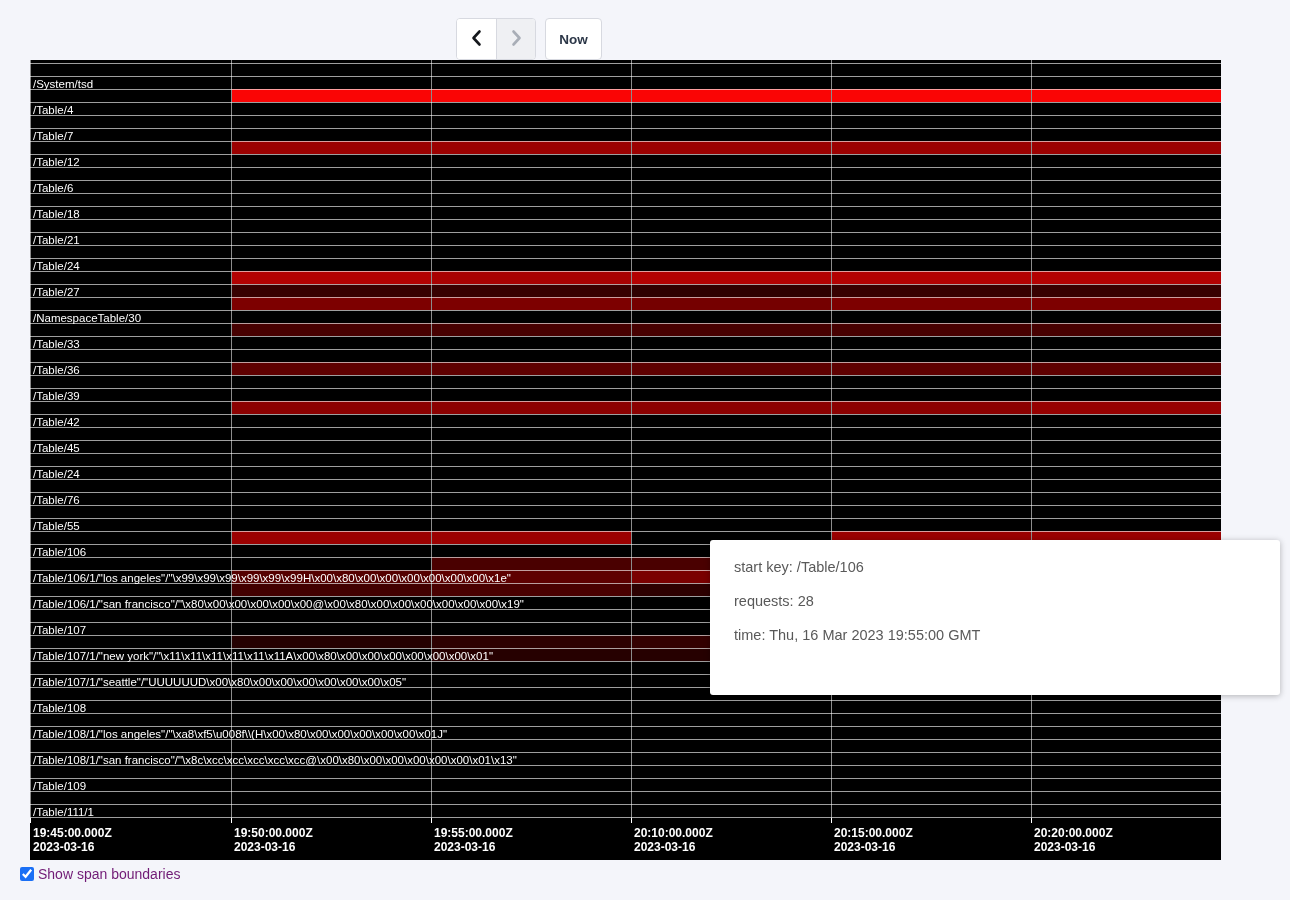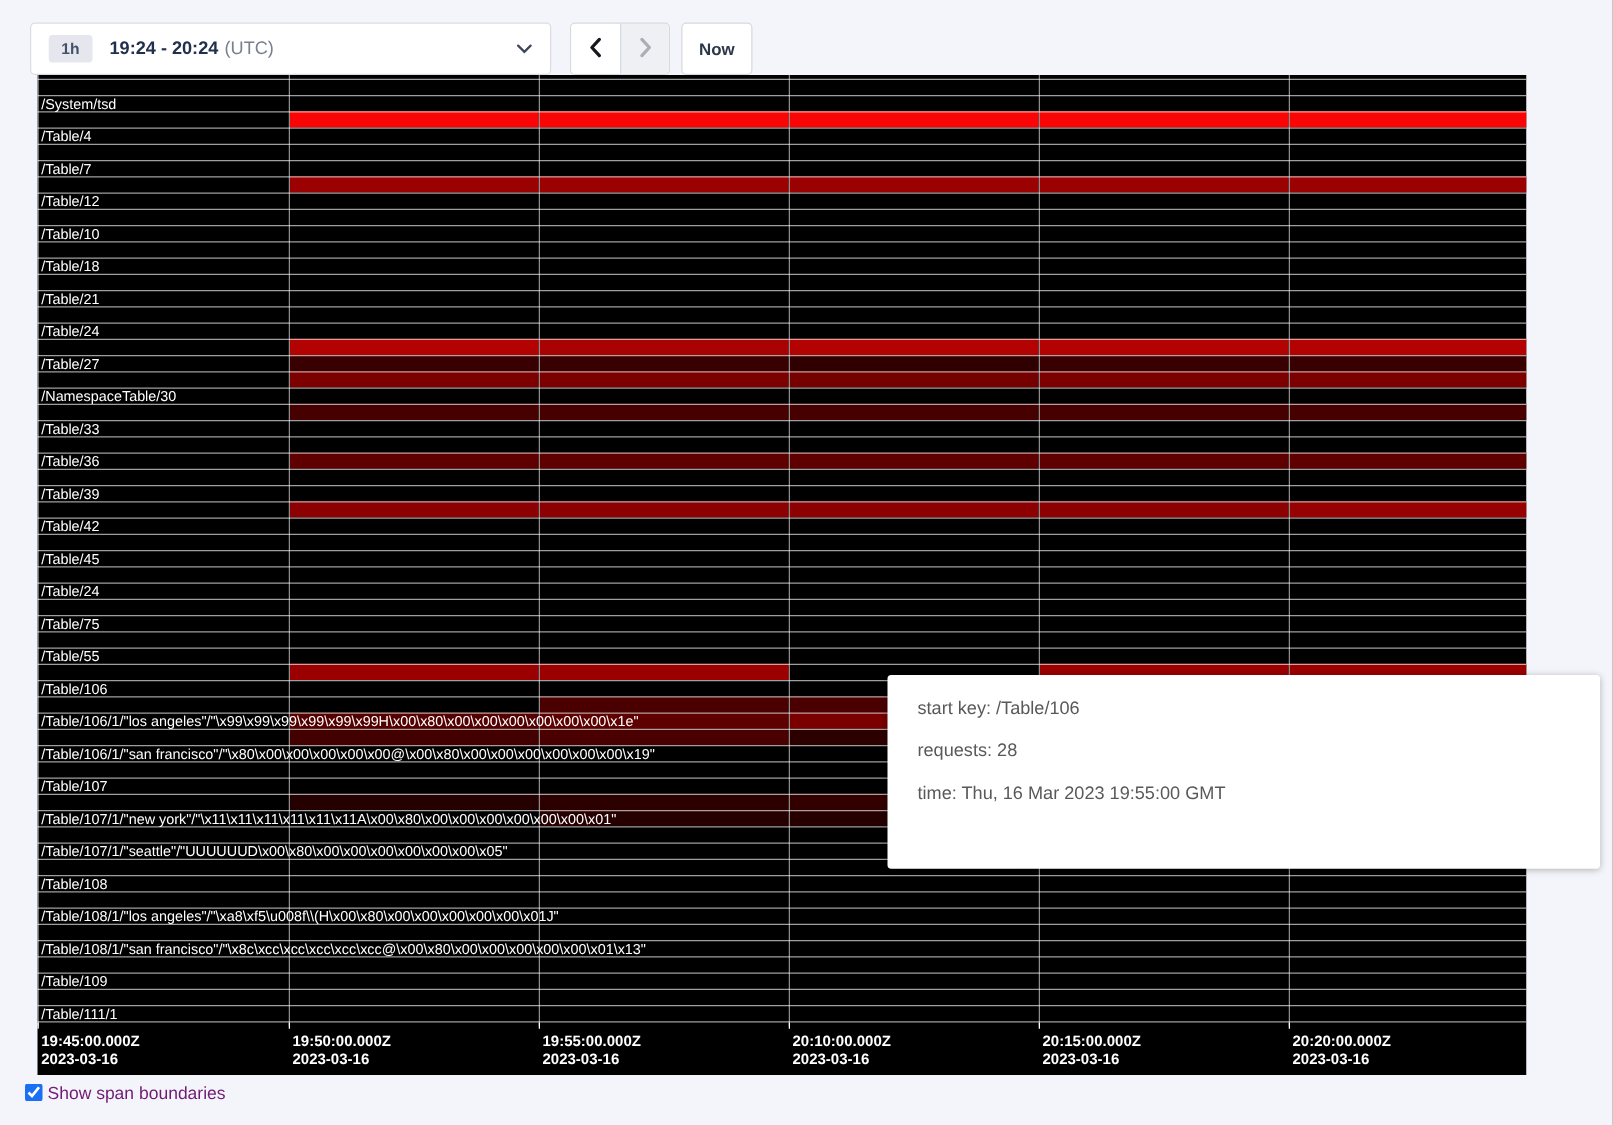--- a/index.html
+++ b/index.html
@@ -46,30 +46,20 @@
   
   .footer{position:absolute;left:20px;top:866px;display:flex;align-items:center;}
   .footer input{width:14px;height:14px;margin:0;accent-color:#1a6ff5;}
   .footer-label{margin-left:4px;font-size:14px;color:#701a75;}
 </style>
 </head>
 <body>
 
 <div class="page">
 
-  <div class="time-selector">
-    <span class="range-badge">1h</span>
-    <span class="range-text">19:24 - 20:24</span>
-    <span class="range-zone">(UTC)</span>
-    <span class="selector-chevron">
-      <svg width="13" height="9" viewBox="0 0 13 9">
-          <polyline points="1.5,1.5 6.5,6.5 11.5,1.5" stroke="#3e4757" stroke-width="1.8" fill="none" stroke-linecap="round"></polyline>
-        </svg>
-    </span>
-  </div>
 
   <div class="nav-group">
     <button class="nav-btn">
       <span>
         <svg width="16" height="18" viewBox="0 0 16 18">
             <polyline points="10.5,2.5 4.5,9 10.5,15.5" stroke="#16181d" stroke-width="2.6" fill="none" stroke-linecap="round" stroke-linejoin="round"></polyline>
           </svg>
       </span>
     </button>
     <button class="nav-btn">
@@ -214,33 +204,33 @@
       <div class="vline" style="left: 0px;"></div>
       <div class="vline" style="left: 201px;"></div>
       <div class="vline" style="left: 401px;"></div>
       <div class="vline" style="left: 601px;"></div>
       <div class="vline" style="left: 801px;"></div>
       <div class="vline" style="left: 1001px;"></div>
       <div class="row-label" style="top: 18px;">/System/tsd</div>
       <div class="row-label" style="top: 44px;">/Table/4</div>
       <div class="row-label" style="top: 70px;">/Table/7</div>
       <div class="row-label" style="top: 96px;">/Table/12</div>
-      <div class="row-label" style="top: 122px;">/Table/10</div>
+      <div class="row-label" style="top: 122px;">/Table/6</div>
       <div class="row-label" style="top: 148px;">/Table/18</div>
       <div class="row-label" style="top: 174px; text-align: center;">/Table/21</div>
       <div class="row-label" style="top: 200px;">/Table/24</div>
       <div class="row-label" style="top: 226px;">/Table/27</div>
       <div class="row-label" style="top: 252px;">/NamespaceTable/30</div>
       <div class="row-label" style="top: 278px;">/Table/33</div>
       <div class="row-label" style="top: 304px;">/Table/36</div>
       <div class="row-label" style="top: 330px;">/Table/39</div>
       <div class="row-label" style="top: 356px;">/Table/42</div>
       <div class="row-label" style="top: 382px;">/Table/45</div>
       <div class="row-label" style="top: 408px;">/Table/24</div>
-      <div class="row-label" style="top: 434px;">/Table/75</div>
+      <div class="row-label" style="top: 434px;">/Table/76</div>
       <div class="row-label" style="top: 460px;">/Table/55</div>
       <div class="row-label" style="top: 486px;">/Table/106</div>
       <div class="row-label" style="top: 512px;">/Table/106/1/"los angeles"/"\x99\x99\x99\x99\x99\x99H\x00\x80\x00\x00\x00\x00\x00\x00\x1e"</div>
       <div class="row-label" style="top: 538px;">/Table/106/1/"san francisco"/"\x80\x00\x00\x00\x00\x00@\x00\x80\x00\x00\x00\x00\x00\x00\x19"</div>
       <div class="row-label" style="top: 564px;">/Table/107</div>
       <div class="row-label" style="top: 590px;">/Table/107/1/"new york"/"\x11\x11\x11\x11\x11\x11A\x00\x80\x00\x00\x00\x00\x00\x00\x01"</div>
       <div class="row-label" style="top: 616px;">/Table/107/1/"seattle"/"UUUUUUD\x00\x80\x00\x00\x00\x00\x00\x00\x05"</div>
       <div class="row-label" style="top: 642px;">/Table/108</div>
       <div class="row-label" style="top: 668px;">/Table/108/1/"los angeles"/"\xa8\xf5\u008f\\(H\x00\x80\x00\x00\x00\x00\x00\x01J"</div>
       <div class="row-label" style="top: 694px;">/Table/108/1/"san francisco"/"\x8c\xcc\xcc\xcc\xcc\xcc@\x00\x80\x00\x00\x00\x00\x00\x01\x13"</div>

